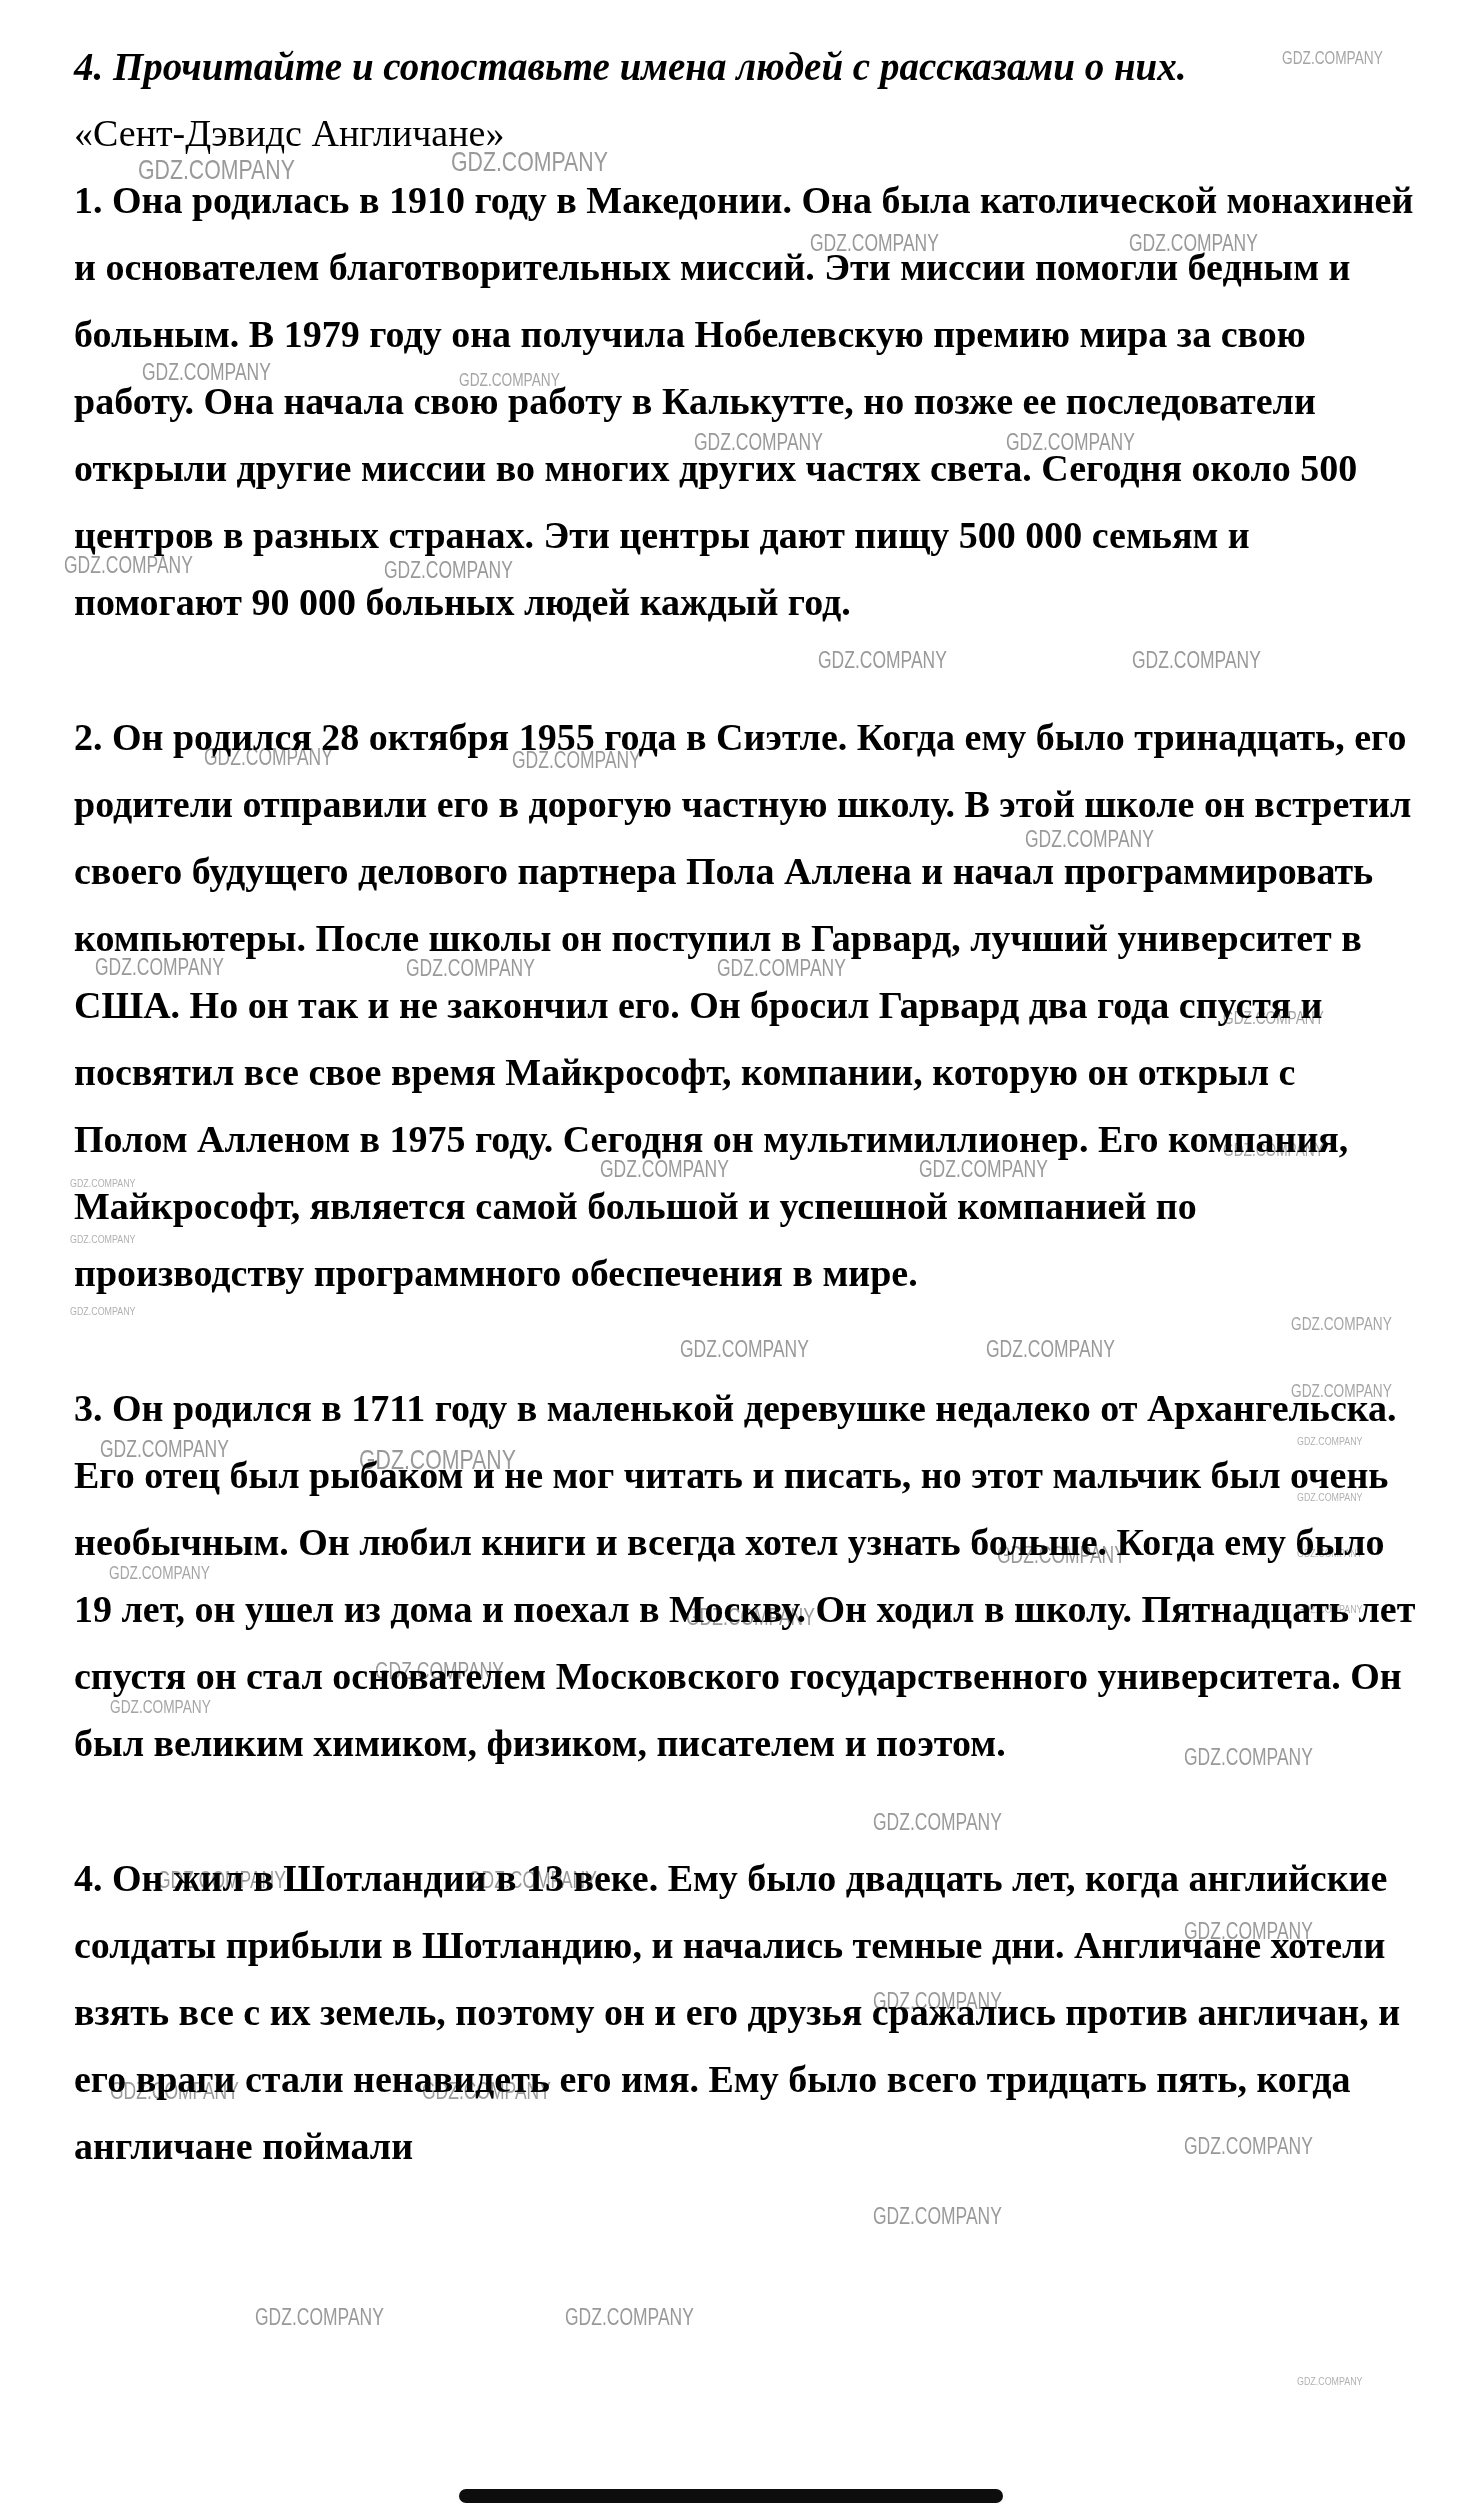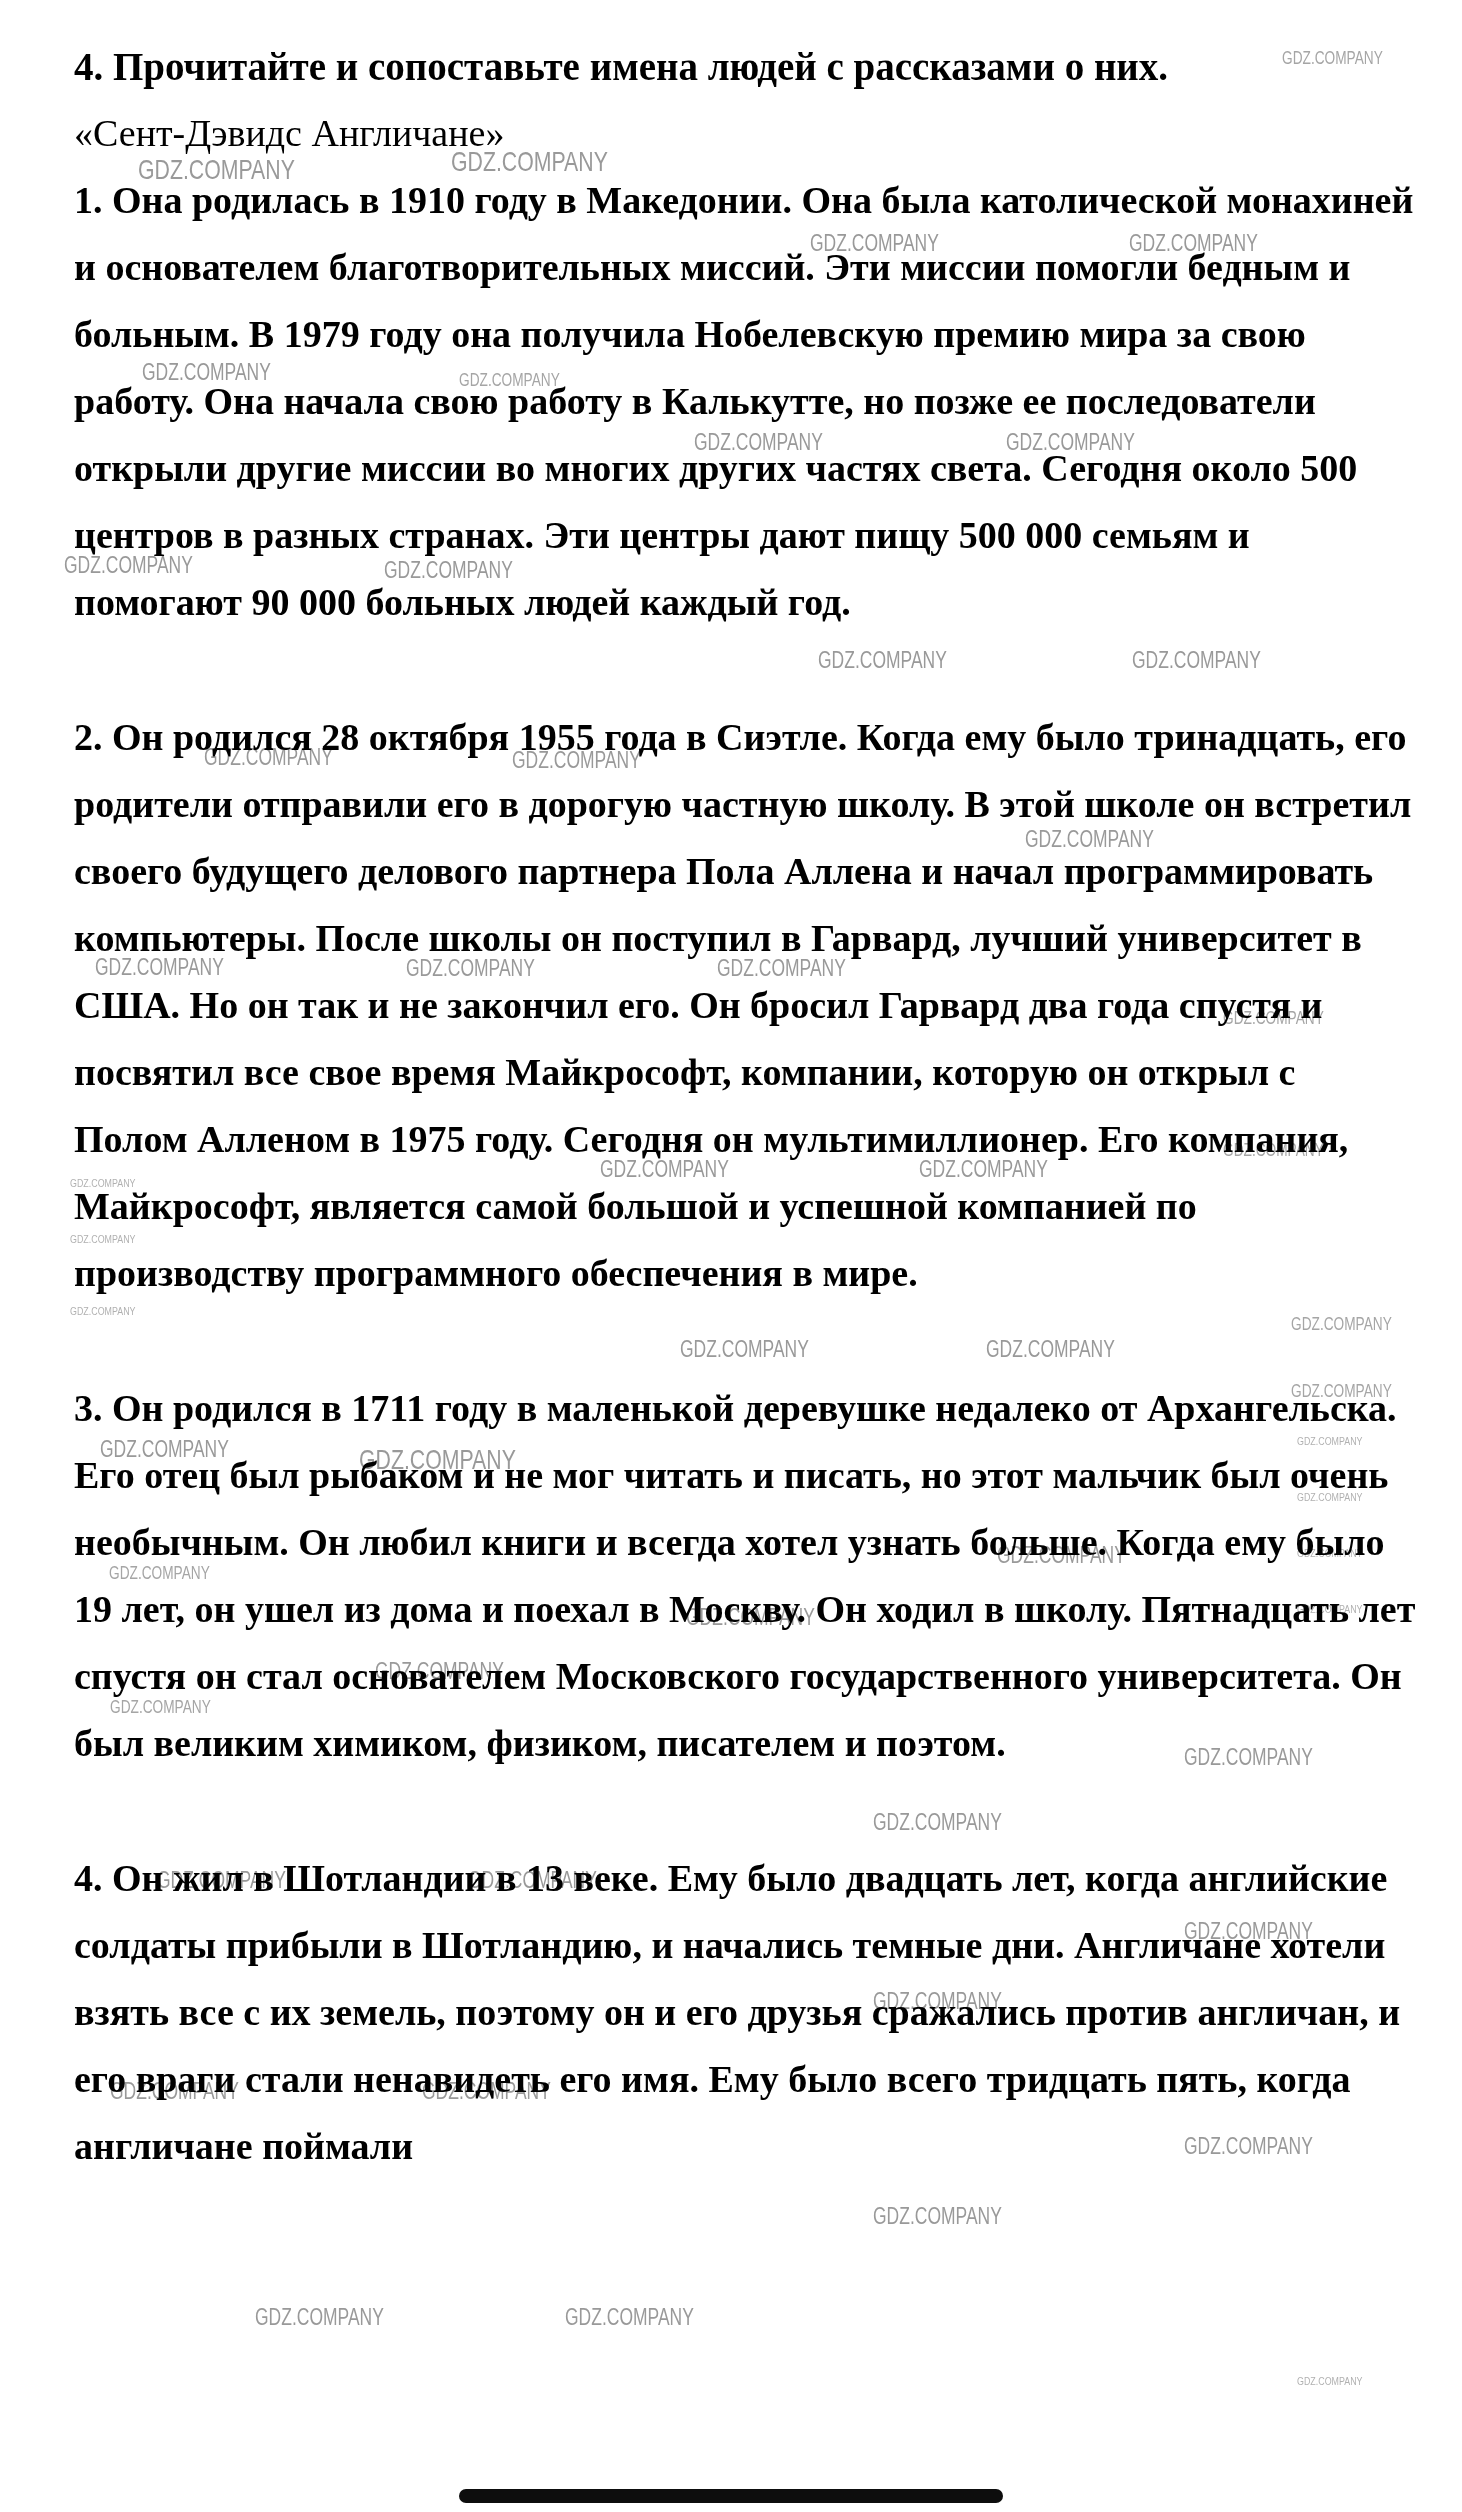--- a/index.html
+++ b/index.html
@@ -45,20 +45,21 @@
     z-index: 1;
     font-size: 38px;
     line-height: 67px;
     text-align: left;
   }
   .title {
     font-size: 39px;
     font-weight: bold;
     margin: 0;
     line-height: 67px;
+    font-style: italic;
   }
   .subtitle {
     font-size: 38px;
     line-height: 67px;
     margin: 0;
   }
   .para {
     margin: 0 0 68px 0;
     font-weight: bold;
   }

